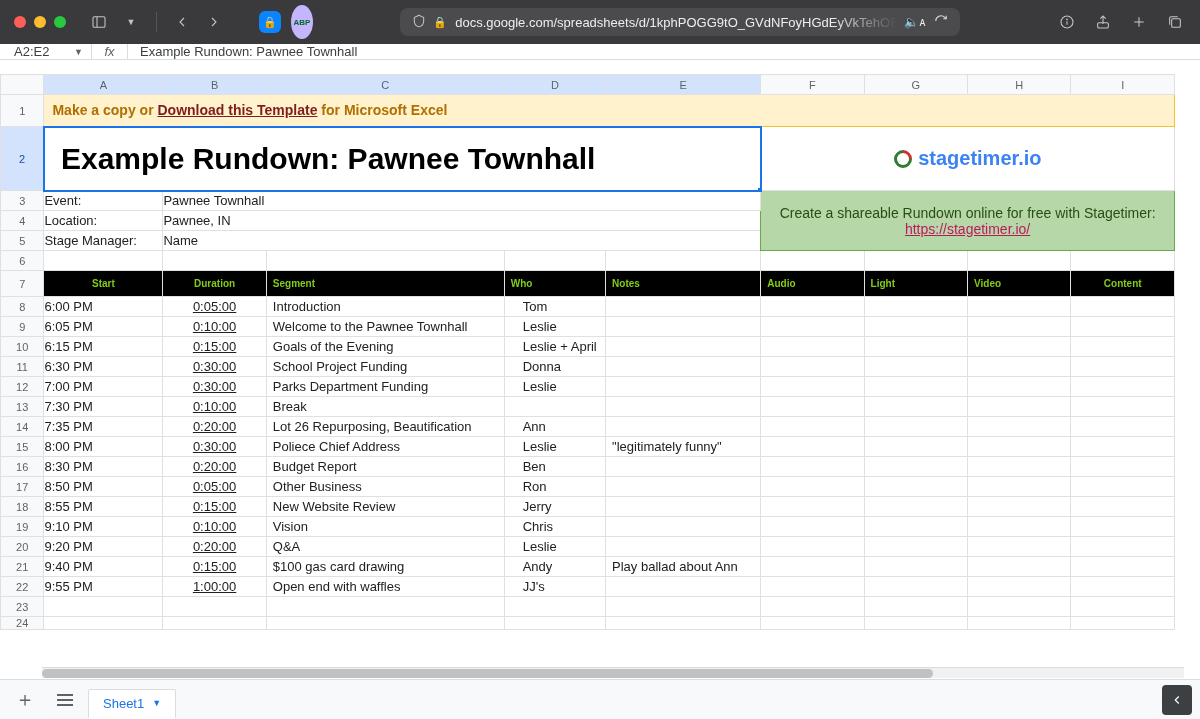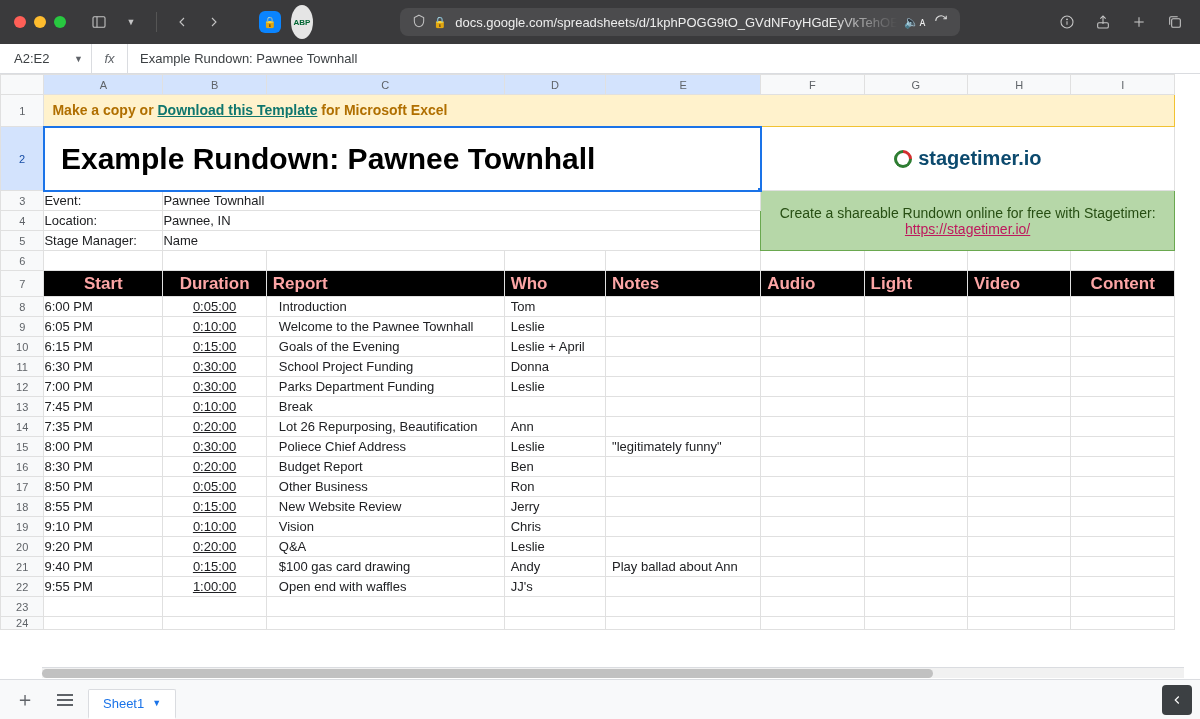--- a/index.html
+++ b/index.html
@@ -41,21 +41,21 @@
   .chrome-icon svg { width: 16px; height: 16px; stroke: #ddd; fill: none; stroke-width: 1.6; }
   .chrome-divider { width:1px; height:20px; background:#555; margin:0 4px; }
 
   .lock-badge {
     width:22px; height:22px; border-radius:6px;
     background:#0a84ff; display:flex; align-items:center;
     justify-content:center; font-size:11px; color:#fff;
   }
   .abp-badge {
     width:22px; height:34px; border-radius:50%;
-    background:#e5e5e5; display:flex; align-items:center;
+    background:#c4b5fd; display:flex; align-items:center;
     justify-content:center; font-size:8px; font-weight:700; color:#063;
   }
 
   .url-pill {
     flex:1; max-width:560px; height:28px;
     background:#4b4b4d; border-radius:8px;
     margin: 0 auto;
     display:flex; align-items:center;
     padding:0 12px; gap:8px;
     color:#eee; font-size:13px;
@@ -63,21 +63,21 @@
   }
   .url-pill .lock { font-size:11px; }
   .url-fade { flex:1; overflow:hidden; text-overflow: clip;
     -webkit-mask-image: linear-gradient(90deg,#000 85%,transparent);
             mask-image: linear-gradient(90deg,#000 85%,transparent);
   }
   .right-icons { display:flex; gap:14px; align-items:center; margin-left:10px; }
 
   
   .formula-bar {
-    height: 30px;
+    height: 16px;
     display:flex; align-items:center;
     border-bottom:1px solid #dadce0;
     font-size:13px;
     color:#3c4043;
     background:#fff;
   }
   .name-box {
     width:92px; height:100%;
     display:flex; align-items:center; justify-content:space-between;
     padding:0 8px 0 14px;
@@ -144,21 +144,21 @@
   
   .banner td.banner-cell {
     background:#fff2cc;
     border:1.5px solid #f1c232;
     font-weight:700;
     font-size:14px;
     color:#b06f00;
     padding:4px 8px;
     height:32px;
   }
-  .banner a { color:#0f766e; text-decoration:underline; }
+  .banner a { color:#7f1d1d; text-decoration:underline; }
 
   
   .title-row td.title-cell {
     font-size:30px;
     font-weight:800;
     color:#000;
     padding:8px 16px;
     height:64px;
     border:2px solid #1a73e8;     
     border-right:2px solid #1a73e8;
@@ -169,21 +169,21 @@
     position:absolute;
     right:-4px; bottom:-4px;
     width:7px; height:7px;
     background:#1a73e8;
     border:1px solid #fff;
   }
   .title-row td.logo-cell {
     text-align:center;
     font-size:20px;
     font-weight:700;
-    color:#0c4a6e;
+    color:#3b82f6;
     height:64px;
   }
   .logo-dot {
     display:inline-block;
     width:18px;height:18px;
     border:3px solid #2e7d32;
     border-top-color:#d32f2f;
     border-radius:50%;
     vertical-align:-3px;
     margin-right:6px;
@@ -201,34 +201,34 @@
     text-align:center;
     font-size:14px;
     color:#274e13;
     padding:6px;
   }
   .promo-cell a { color:#be185d; }
 
   
   .black-header td {
     background:#000;
-    color:#fca5a5;
+    color:#84cc16;
     font-weight:700;
-    font-size:17px;
+    font-size:10px;
     height:26px;
   }
   .black-header td .pad { padding:0 6px; display:block; }
   .black-header .center { text-align:center; }
 
   
   .data td { height:20px; }
   .data .start   { text-align:left;margin-top:36px; }
   .data .dur     { text-align:center;text-decoration:underline; }
-  .data .seg     { padding-left:12px; }
-  .data .who     { padding-left:6px; }
+  .data .seg     { padding-left:6px; }
+  .data .who     { padding-left:18px; }
   .data .notes   { padding-left:6px; }
 
   
   .col-hdr.sel { background:#d3e3fd; }
   .row-hdr.sel { background:#d3e3fd; color:#174ea6; }
   thead .row-hdr { background:#f8f9fa; }
 
   .row-24 th, .row-24 td { height:10px; }
 
   .hscroll {
@@ -459,21 +459,21 @@
 
     <tr class="black-header">
       <th class="row-hdr">7</th>
       <td class="center">
             <span class="pad">Start</span>
           </td>
       <td class="center">
             <span class="pad">Duration</span>
           </td>
       <td>
-            <span class="pad">Report</span>
+            <span class="pad">Segment</span>
           </td>
       <td>
             <span class="pad">Who</span>
           </td>
       <td>
             <span class="pad">Notes</span>
           </td>
       <td>
             <span class="pad">Audio</span>
           </td>
@@ -543,21 +543,21 @@
           <td class="seg">Parks Department Funding</td>
           <td class="who">Leslie</td>
           <td class="notes"></td>
           <td></td>
           <td></td>
           <td></td>
           <td></td>
         </tr>
         <tr class="data">
           <th class="row-hdr">13</th>
-          <td class="start">7:45 PM</td>
+          <td class="start">7:30 PM</td>
           <td class="dur">0:10:00</td>
           <td class="seg">Break</td>
           <td class="who"></td>
           <td class="notes"></td>
           <td></td>
           <td></td>
           <td></td>
           <td></td>
         </tr>
         <tr class="data">

